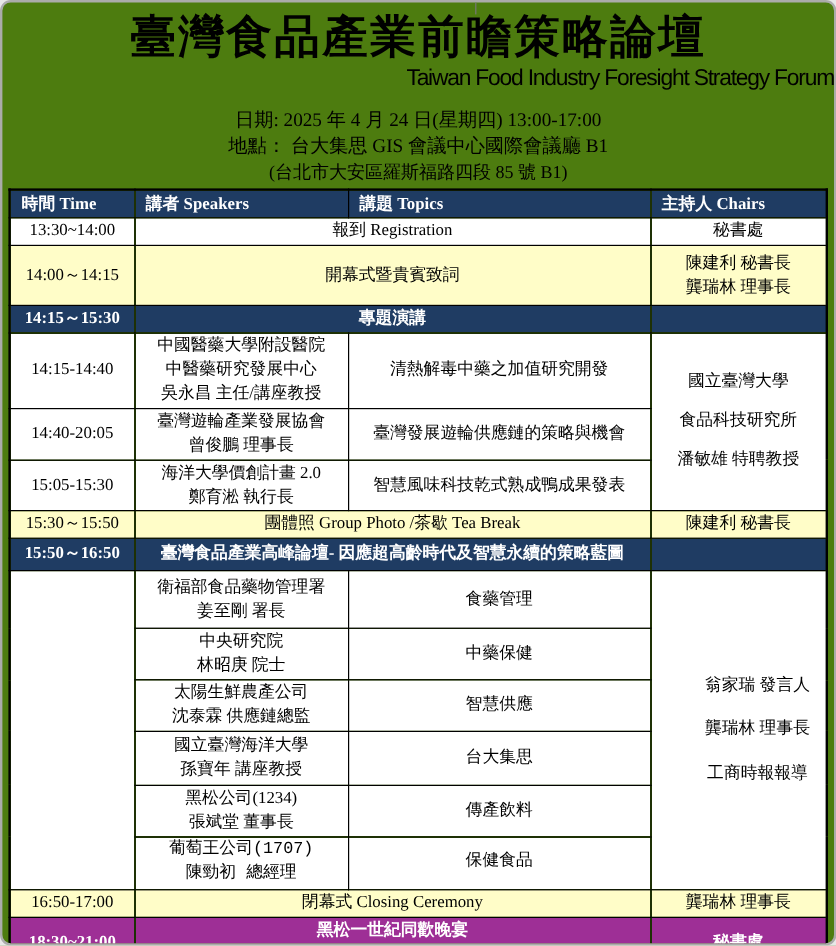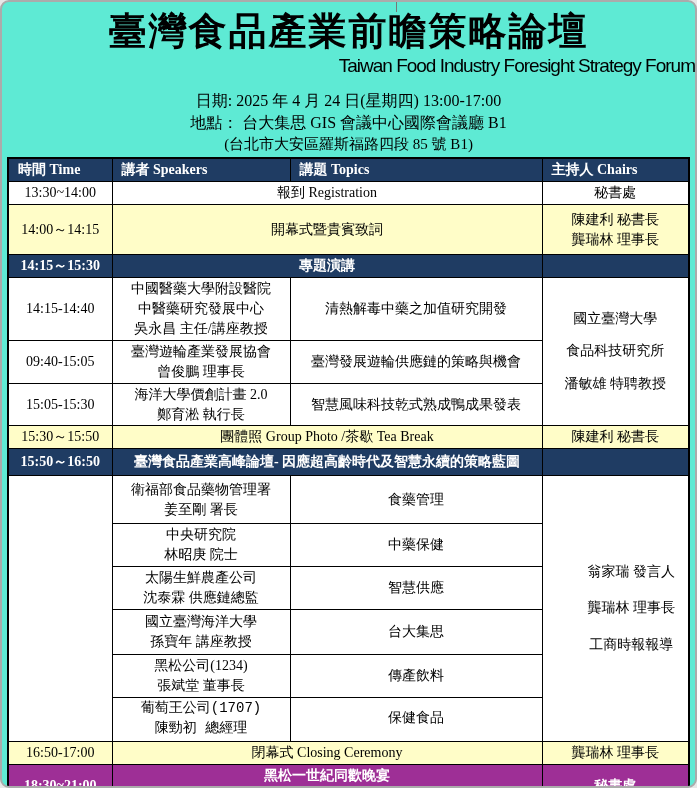--- a/index.html
+++ b/index.html
@@ -1,18 +1,18 @@
 <!DOCTYPE html>
 <html><head>
 <meta charset="utf-8">
 <style>
   html,body{margin:0;padding:0;background:#e8e8e8;}
   .frame{
     position:relative;width:697px;height:788px;box-sizing:border-box;
-    background:#5eead4;border:2px solid #ababab;border-radius:9px;overflow:hidden;
+    background:#4d7c0f;border:2px solid #ababab;border-radius:9px;overflow:hidden;
     font-family:"Liberation Serif","DejaVu Serif",serif;color:#000;
   }
   .caret-mark{position:absolute;left:394px;top:0;width:1px;height:10px;background:#777;}
   header{ text-align:center; padding-top:6px; }
   h1{ margin:2px 0 0; font-size:38px; font-weight:600; letter-spacing:2px;
       font-family:"Liberation Serif","DejaVu Serif",serif; line-height:1.15; }
   h2{ margin:1px 0 13px; font-size:19px; font-weight:400; letter-spacing:-1px;
       font-family:"Liberation Sans","DejaVu Sans",sans-serif; line-height:1.2;text-align:right; }
   .meta{ margin:0; font-size:16px; line-height:22px; }
   .meta.small{ font-size:15px; line-height:21px; }
@@ -76,21 +76,21 @@
           <td colspan="2">專題演講</td>
           <td></td>
         </tr>
         <tr class="plain" style="height: 58px;">
           <td>14:15-14:40</td>
           <td>中國醫藥大學附設醫院<br>中醫藥研究發展中心<br>吳永昌 主任/講座教授</td>
           <td>清熱解毒中藥之加值研究開發</td>
           <td rowspan="3">國立臺灣大學<br>食品科技研究所<br>潘敏雄 特聘教授</td>
         </tr>
         <tr class="plain" style="height: 38px;">
-          <td>09:40-15:05</td>
+          <td>14:40-20:05</td>
           <td>臺灣遊輪產業發展協會<br>曾俊鵬 理事長</td>
           <td>臺灣發展遊輪供應鏈的策略與機會</td>
         </tr>
         <tr class="plain" style="height: 37px;">
           <td>15:05-15:30</td>
           <td>海洋大學價創計畫 2.0<br>鄭育淞 執行長</td>
           <td>智慧風味科技乾式熟成鴨成果發表</td>
         </tr>
         <tr class="yellow" style="height: 22px;">
           <td>15:30～15:50</td>

